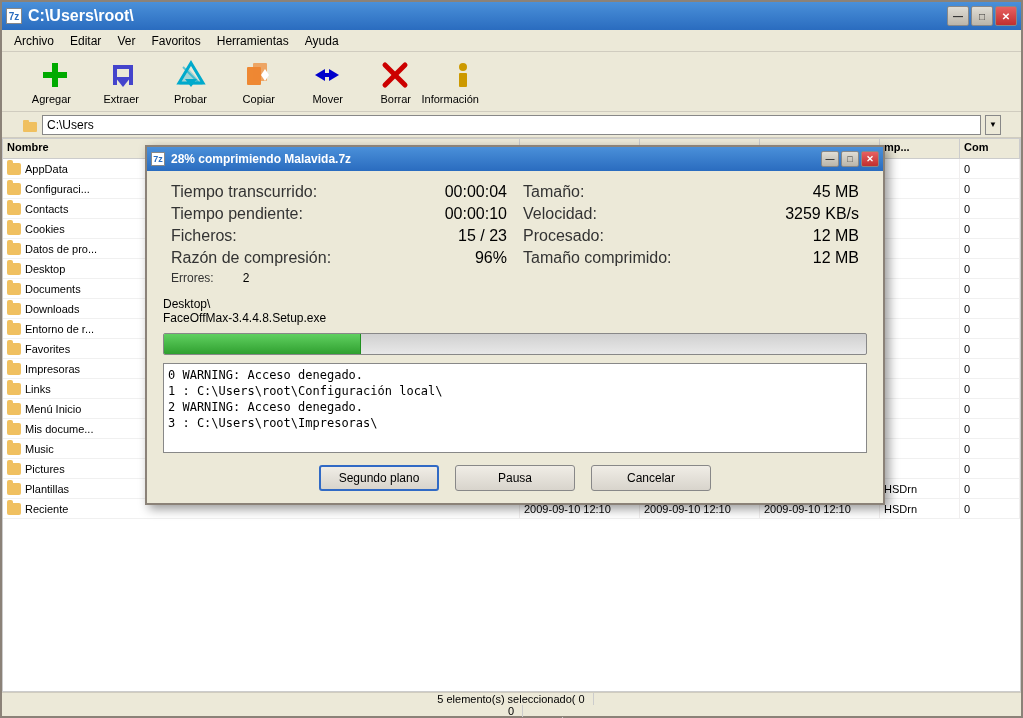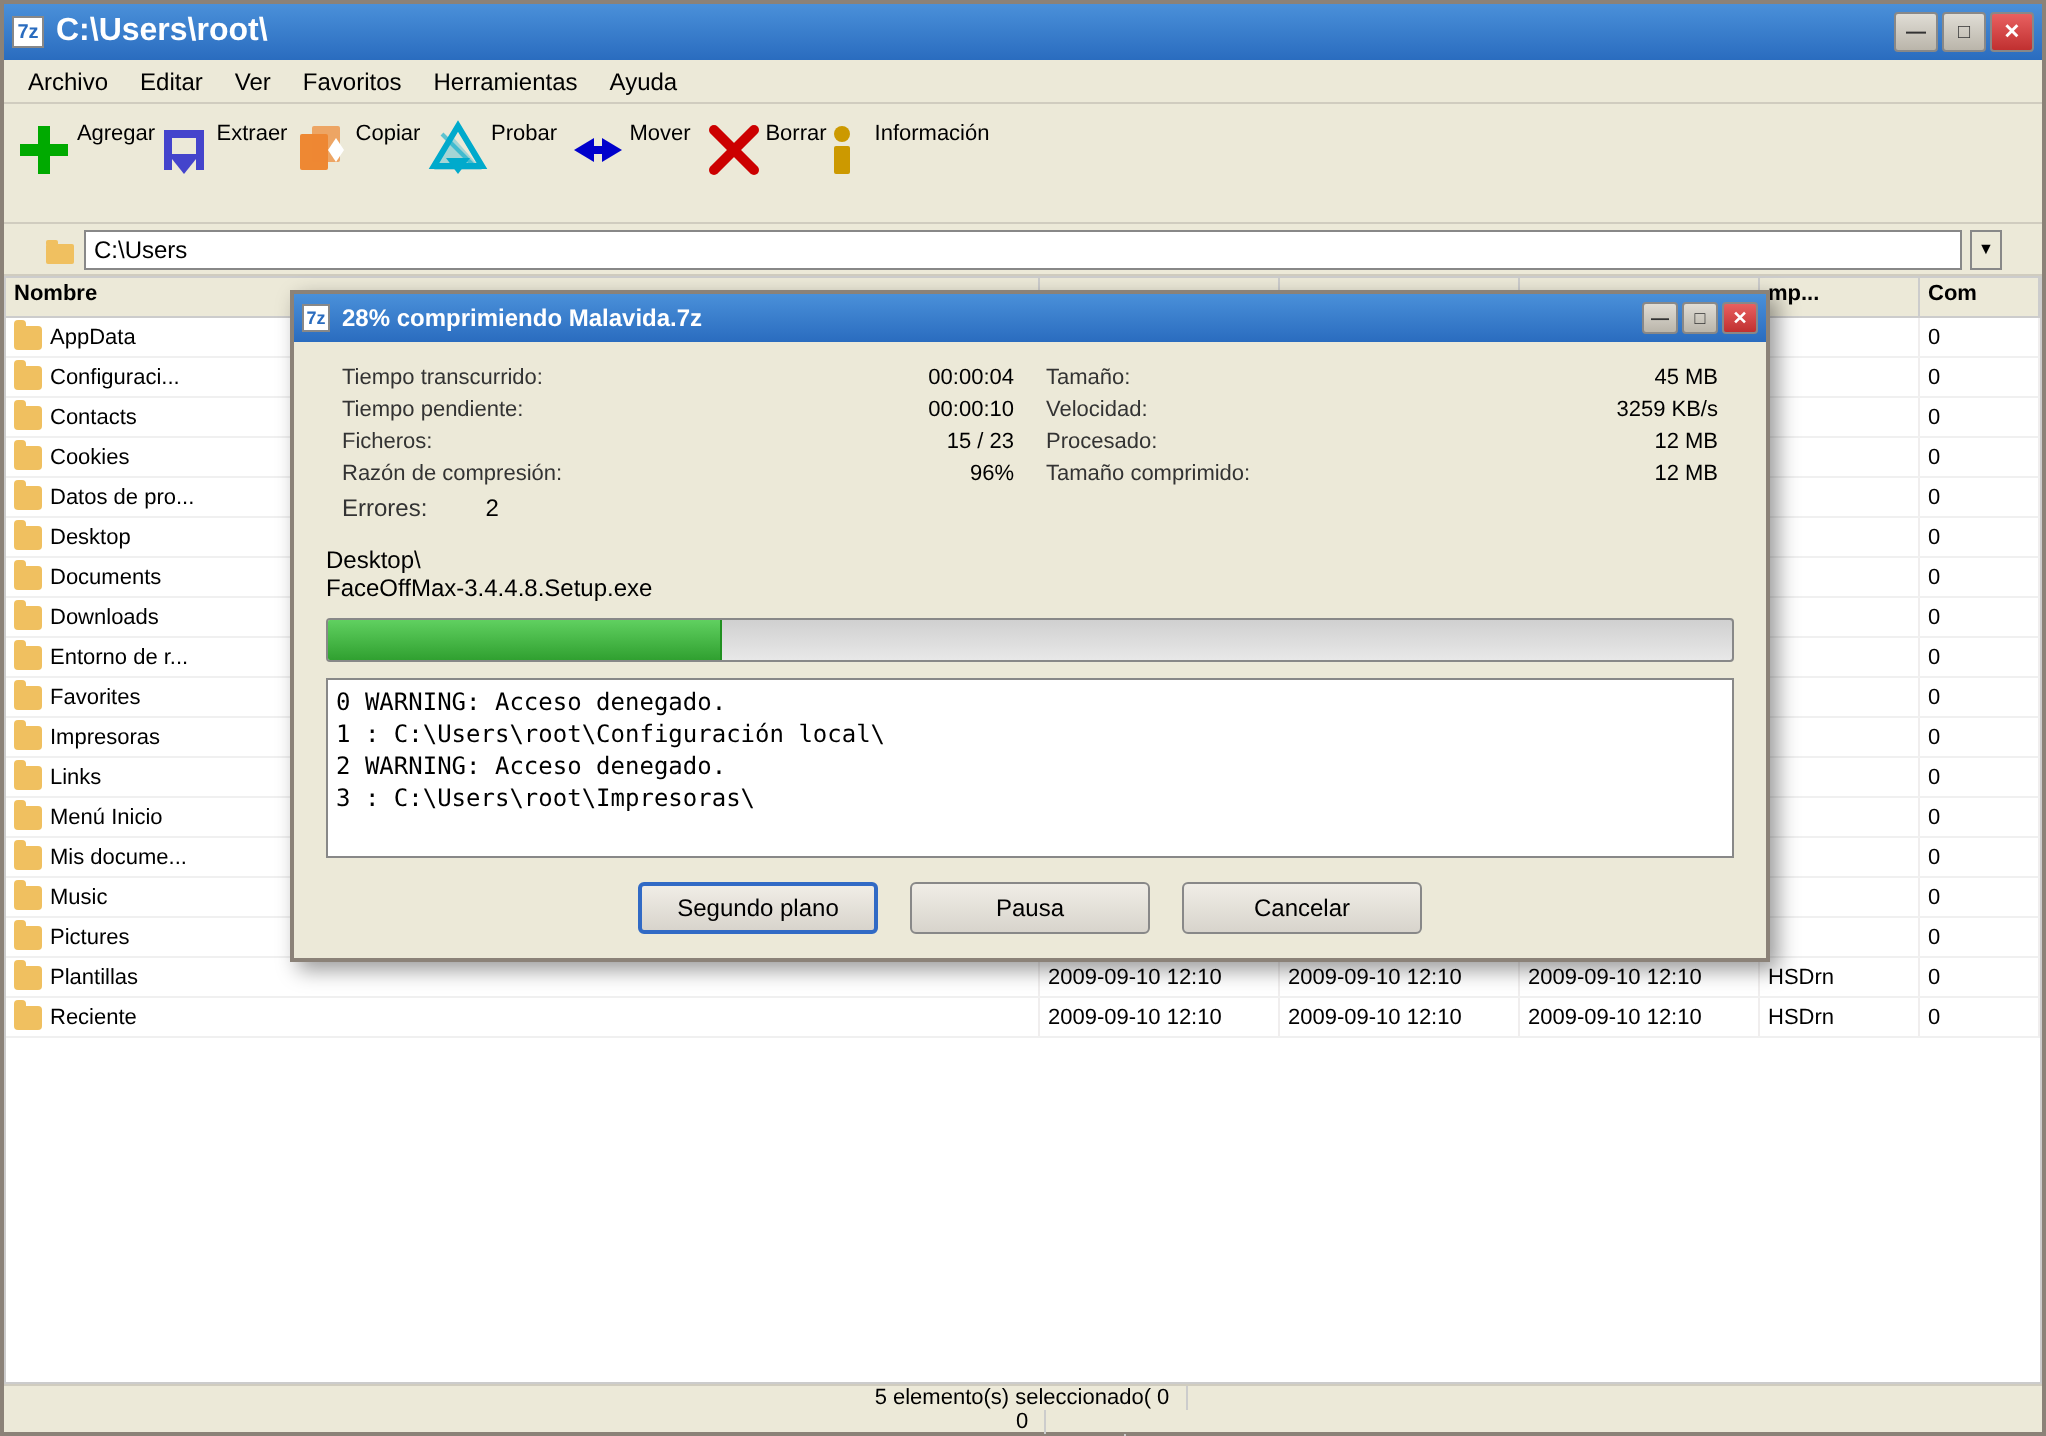--- a/index.html
+++ b/index.html
@@ -91,22 +91,22 @@
       background: #ece9d8;
       height: 60px;
       display: flex;
       align-items: center;
       padding: 4px 8px;
       gap: 4px;
       border-bottom: 1px solid #d0ccbf;
     }
     .tool-button {
       display: flex;
-      flex-direction: row;
-      align-items: flex-start;
+      flex-direction: column;
+      align-items: flex-end;
       justify-content: center;
       width: 64px;
       height: 52px;
       cursor: pointer;
       padding: 2px;
       border: 1px solid transparent;
     }
     .tool-icon {
       width: 32px;
       height: 32px;
@@ -308,21 +308,21 @@
       gap: 0;
       margin-bottom: 8px;
     }
     .info-section {
       padding: 0 8px;
     }
     .info-row {
       display: flex;
       justify-content: space-between;
       margin-bottom: 4px;
-      font-size: 11px;
+      font-size: 16px;
     }
     .info-label { color: #333; }
     .info-value { color: #000; font-weight: normal; }
 
     .errors-row {
       display: flex;
       margin-bottom: 4px;
       font-size: 12px;
       gap: 29px;
     }
@@ -429,40 +429,40 @@
           <rect x="6" y="6" width="4" height="20" fill="#4444cc"></rect>
           <rect x="22" y="6" width="4" height="20" fill="#4444cc"></rect>
           <polygon points="16,28 8,18 24,18" fill="#4444cc"></polygon>
         </svg>
       </div>
       <span class="tool-label">Extraer</span>
     </div>
     <div class="tool-button">
       <div class="tool-icon">
         <svg width="32" height="32" viewBox="0 0 32 32">
+          <polygon points="16,4 28,24 4,24" fill="none" stroke="#00aacc" stroke-width="3"></polygon>
+          <polygon points="16,6 16,4 28,24 26,24" fill="#00aacc" opacity="0.5"></polygon>
+          <polygon points="14,10 28,26 4,26 14,10" fill="#00aacc" opacity="0.3"></polygon>
+          <path d="M8,8 L24,24" stroke="#00aacc" stroke-width="2" opacity="0.6"></path>
+
+          <polygon points="16,28 10,20 22,20" fill="#00aacc"></polygon>
+        </svg>
+      </div>
+      <span class="tool-label">Probar</span>
+    </div>
+    <div class="tool-button">
+      <div class="tool-icon">
+        <svg width="32" height="32" viewBox="0 0 32 32">
           <rect x="4" y="8" width="14" height="18" fill="#ee8833" rx="1"></rect>
           <rect x="10" y="4" width="14" height="18" fill="#ee8833" rx="1" opacity="0.7"></rect>
           <polygon points="18,16 26,16 22,10" fill="white"></polygon>
           <polygon points="18,16 26,16 22,22" fill="white"></polygon>
         </svg>
       </div>
       <span class="tool-label">Copiar</span>
-    </div>
-    <div class="tool-button">
-      <div class="tool-icon">
-        <svg width="32" height="32" viewBox="0 0 32 32">
-          <polygon points="16,4 28,24 4,24" fill="none" stroke="#00aacc" stroke-width="3"></polygon>
-          <polygon points="16,6 16,4 28,24 26,24" fill="#00aacc" opacity="0.5"></polygon>
-          <polygon points="14,10 28,26 4,26 14,10" fill="#00aacc" opacity="0.3"></polygon>
-          <path d="M8,8 L24,24" stroke="#00aacc" stroke-width="2" opacity="0.6"></path>
-
-          <polygon points="16,28 10,20 22,20" fill="#00aacc"></polygon>
-        </svg>
-      </div>
-      <span class="tool-label">Probar</span>
     </div>
     <div class="tool-button">
       <div class="tool-icon">
         <svg width="32" height="32" viewBox="0 0 32 32">
           <polygon points="4,16 14,10 14,22" fill="#0000cc"></polygon>
           <polygon points="28,16 18,10 18,22" fill="#0000cc"></polygon>
           <rect x="12" y="14" width="8" height="4" fill="#0000cc"></rect>
         </svg>
       </div>
       <span class="tool-label">Mover</span>

